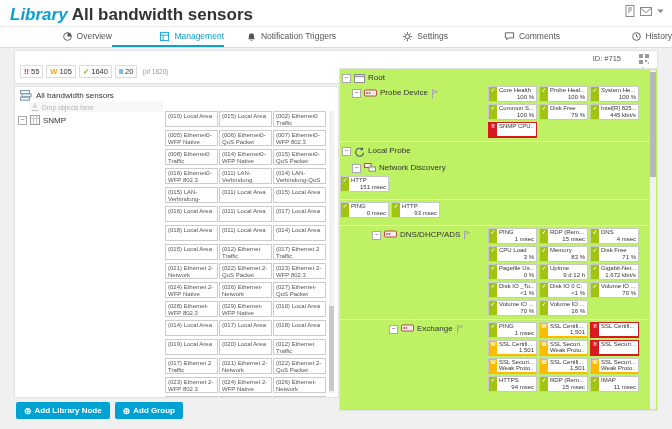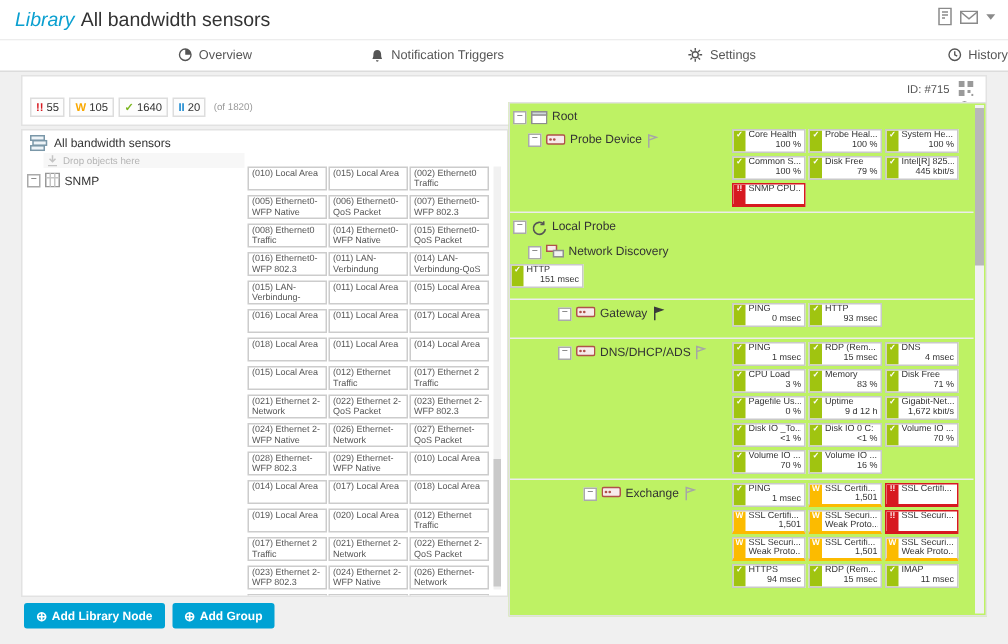--- a/index.html
+++ b/index.html
@@ -1,38 +1,38 @@
 <!DOCTYPE html>
 <html><head>
 <meta charset="utf-8">
 <style>
   html,body{margin:0;padding:0}
   body{width:672px;height:429px;position:relative;overflow:hidden;background:#f0f0f0;
        font-family:"Liberation Sans",sans-serif;color:#333;-webkit-font-smoothing:antialiased}
   svg{display:block}
   
   .header{position:absolute;left:0;top:0;width:672px;height:26px;background:#fff;border-bottom:1px solid #ededed}
-  .h-title{position:absolute;left:10px;top:5px;font-size:13px;font-weight:normal;white-space:nowrap}
+  .h-title{position:absolute;left:10px;top:5px;font-size:17px;font-weight:bold;white-space:nowrap}
   .h-title .lib{color:#0ba0d0;font-style:italic;margin-right:4px}
   .h-icons{position:absolute;right:8px;top:5px;display:flex;align-items:center;gap:5px}
   .h-icons span{display:flex;cursor:pointer}
   
   .tabbar{position:absolute;left:0;top:27px;width:672px;height:20px;background:#fff;border-bottom:1px solid #dcdcdc;display:flex}
   .tab{flex:1;display:flex;align-items:center;justify-content:flex-end;gap:4px;font-size:8.5px;color:#555;
        border-bottom:2px solid transparent;box-sizing:border-box;cursor:pointer;white-space:nowrap}
   .tab.active{color:#0ba0d0;border-bottom-color:#0ba0d0}
   .ticon{display:flex;color:inherit}
   
   .toolbar{position:absolute;left:14px;top:50px;width:644px;height:34px;background:#fff;border:1px solid #e2e2e2;box-sizing:border-box}
   .badges{position:absolute;left:5px;bottom:5px;display:flex;gap:3px;align-items:center}
   .badge{display:flex;gap:2px;align-items:center;border:1px solid #ddd;background:#fdfdfd;padding:1px 3px;font-size:7.5px;cursor:pointer}
   .badge .g{font-weight:bold}
   .g.down{color:#d71920}.g.warn{color:#f9a800}.g.up{color:#7ab51d}.g.paused{color:#1e8bd1}
   .of-total{font-size:6.5px;color:#9a9a9a;margin-left:2px}
-  .id-row{position:absolute;right:8px;top:3px;display:flex;align-items:center;gap:6px}
+  .id-row{position:absolute;right:8px;top:3px;display:flex;align-items:flex-start;gap:18px}
   .id-label{font-size:7.5px;color:#555}
   .search{position:absolute;right:8px;bottom:4px;width:96px;border-bottom:1px solid #ccc;display:flex;align-items:center;gap:2px;padding-bottom:1px}
   .search input{border:0;outline:0;flex:1;min-width:0;font-size:7.5px;color:#666;font-family:inherit;background:transparent}
   .search input::placeholder{color:#aaa}
   
   .left-pane{position:absolute;left:14px;top:86px;width:325px;height:312px;background:#fff;border:1px solid #e2e2e2;box-sizing:border-box;overflow:hidden}
   .lp-root{display:flex;align-items:center;gap:4px;padding:3px 4px 1px 5px;font-size:8px}
   .lp-drop{display:flex;align-items:center;gap:3px;margin-left:14px;width:130px;background:#f7f7f7;color:#b5b5b5;font-size:6.5px;padding:1px 2px}
   .lp-node{display:flex;align-items:center;gap:3px;padding:3px 4px 2px 3px;font-size:8px}
   .lp-grid{position:absolute;left:150px;top:24px;width:164px;display:flex;flex-wrap:wrap;align-content:flex-start}
@@ -104,37 +104,54 @@
 <div class="tabbar">
     <div class="tab">
       <span class="ticon" style="display: flex;">
         <svg width="11" height="11" viewBox="0 0 12 12">
           <circle cx="6" cy="6" r="4.2" fill="none" stroke="currentColor"></circle>
           <path d="M6 6V1.8A4.2 4.2 0 0 1 10.2 6Z" fill="currentColor"></path>
         </svg>
       </span>
       <span class="tlabel">Overview</span>
     </div>
+    <div class="tab active">
+      <span class="ticon" style="display: flex;">
+        <svg width="11" height="11" viewBox="0 0 12 12">
+          <rect x="1.5" y="1.5" width="9" height="9" fill="none" stroke="currentColor"></rect>
+          <path d="M1.5 4.5h9M4.5 4.5v6" stroke="currentColor" fill="none"></path>
+        </svg>
+      </span>
+      <span class="tlabel">Management</span>
+    </div>
     <div class="tab">
       <span class="ticon" style="display: flex;">
         <svg width="11" height="11" viewBox="0 0 12 12">
           <path d="M2.5 9h7C9 8 8.8 7.5 8.8 5.5 8.8 3.6 7.6 2.5 6 2.5S3.2 3.6 3.2 5.5C3.2 7.5 3 8 2.5 9Z" fill="currentColor"></path>
           <path d="M5 10a1 1 0 0 0 2 0Z" fill="currentColor"></path>
         </svg>
       </span>
       <span class="tlabel">Notification Triggers</span>
     </div>
     <div class="tab">
       <span class="ticon" style="display: flex;">
         <svg width="11" height="11" viewBox="0 0 12 12">
           <path d="M6 1v2M6 9v2M1 6h2M9 6h2M2.5 2.5l1.4 1.4M8.1 8.1l1.4 1.4M9.5 2.5L8.1 3.9M3.9 8.1L2.5 9.5" stroke="currentColor" fill="none"></path>
           <circle cx="6" cy="6" r="2.2" fill="none" stroke="currentColor"></circle>
         </svg>
       </span>
       <span class="tlabel">Settings</span>
+    </div>
+    <div class="tab">
+      <span class="ticon" style="display: flex;">
+        <svg width="11" height="11" viewBox="0 0 12 12">
+          <path d="M1.5 2h9v5.5H5L3 9.5V7.5H1.5Z" fill="none" stroke="currentColor"></path>
+        </svg>
+      </span>
+      <span class="tlabel">Comments</span>
     </div>
     <div class="tab">
       <span class="ticon" style="display: flex;">
         <svg width="11" height="11" viewBox="0 0 12 12">
           <circle cx="6" cy="6" r="4.2" fill="none" stroke="currentColor"></circle>
           <path d="M6 3.5V6l1.8 1" fill="none" stroke="currentColor"></path>
         </svg>
       </span>
       <span class="tlabel">History</span>
     </div>
@@ -394,36 +411,20 @@
           <div class="chip up">
             <span class="stripe">✓</span>
             <div class="cbody">
               <div class="c-name">HTTP</div>
               <div class="c-val">151 msec</div>
             </div>
           </div>
         </div>
       </div>
       <div class="trow device sep">
-        <div class="t-left" style="padding-left: 32px;">
-          <span class="expand">−</span>
-          <span class="nicon" style="display: flex;">
-            <svg width="13" height="8" viewBox="0 0 13 8">
-              <rect x="0.5" y="1" width="12" height="6" rx="1" fill="#f7eceb" stroke="#b0524a"></rect>
-              <circle cx="3" cy="4" r="0.9" fill="#b0524a"></circle>
-              <circle cx="5.5" cy="4" r="0.9" fill="#b0524a"></circle>
-            </svg>
-          </span>
-          <span class="t-label">Gateway</span>
-          <span class="ficon" style="display: flex;">
-            <svg width="8" height="10" viewBox="0 0 8 10">
-              <path d="M1.5 9.5V1l5 1.6-5 1.8" fill="#3a3a3a" stroke="#3a3a3a"></path>
-            </svg>
-          </span>
-        </div>
         <div class="chips">
           <div class="chip up">
             <span class="stripe">✓</span>
             <div class="cbody">
               <div class="c-name">PING</div>
               <div class="c-val">0 msec</div>
             </div>
           </div>
           <div class="chip up">
             <span class="stripe">✓</span>

